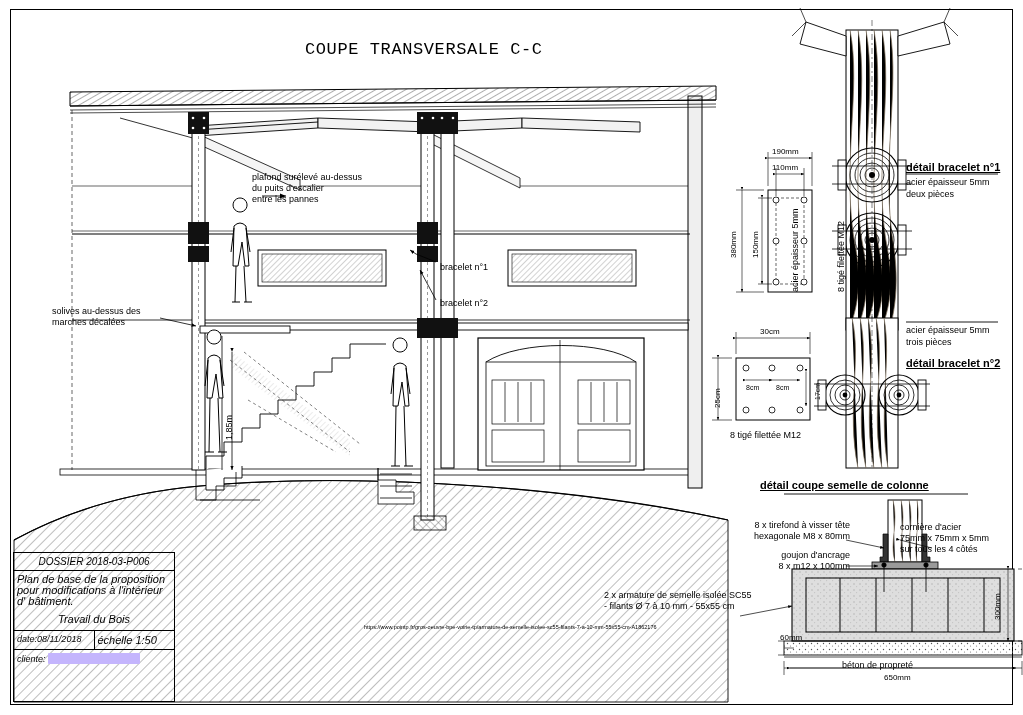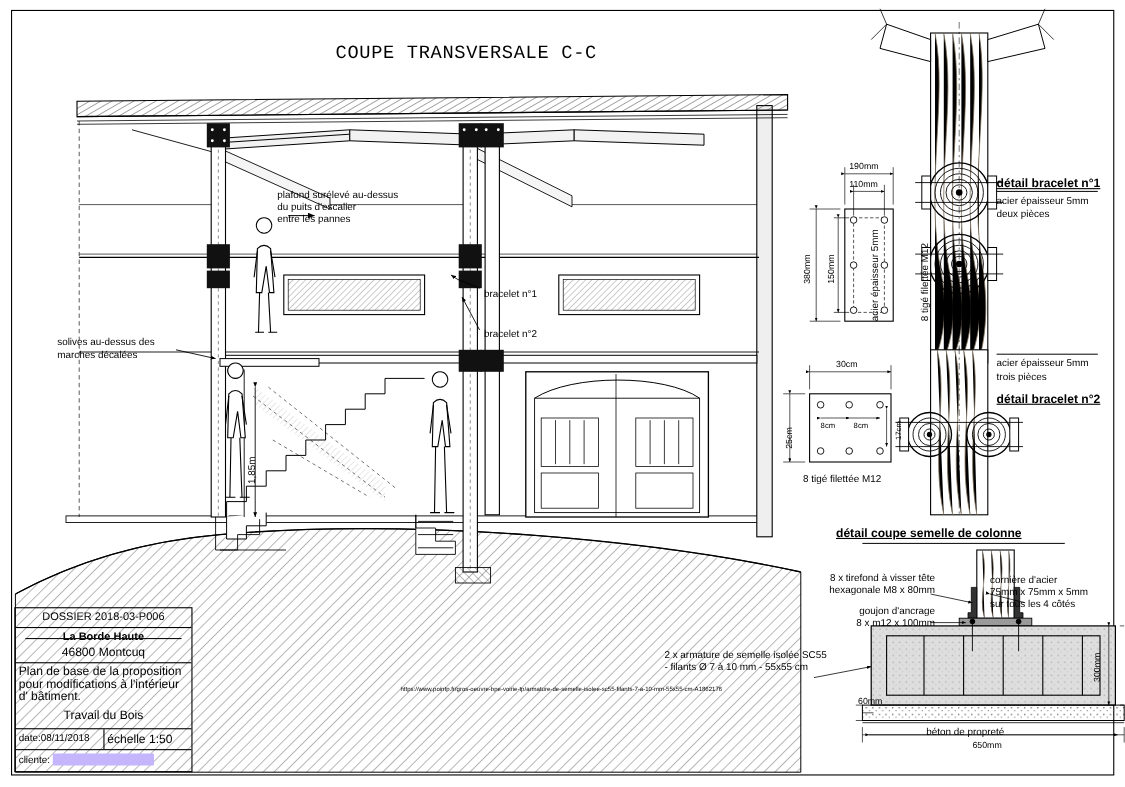--- a/index.html
+++ b/index.html
@@ -7,21 +7,21 @@
   #sheet{position:relative;width:1023px;height:715px;overflow:hidden;background:#fff;}
   .frame{position:absolute;left:10px;top:9px;width:1001px;height:694px;border:1.5px solid #000;}
   svg.layer{position:absolute;left:0;top:0;width:1023px;height:715px;overflow:visible;}
   .txt{position:absolute;font-family:"Liberation Sans",sans-serif;font-size:9px;line-height:11px;color:#000;white-space:pre;}
   .title{position:absolute;font-size:17px;letter-spacing:.6px;font-family:Liberation Mono, monospace;}
   .u{text-decoration:underline;}
   .b{font-weight:bold;}
   .c{text-align:center;}
   .r{text-align:right;}
   .cart{position:absolute;left:13px;top:552px;width:160px;height:148px;border:1px solid #000;}
-  .cart .row{border-bottom:1px solid #000;padding:2px 3px;font-size:9px;}
+  .cart .row{border-bottom:1px solid #000;padding:2px 3px;font-size:9px;font-style:italic;}
   .cart .row:last-child{border-bottom:none;}
   .redact{display:inline-block;background:#c4b5fd;color:transparent;border-radius:1px;}
   .strike{position:relative;}
   .strike:after{content:"";position:absolute;left:4%;right:4%;top:50%;border-top:1.6px solid #111;}
   .tiny{font-size:6px;}
   .dim{font-size:8px;}
 </style>
 </head>
 <body>
 
@@ -464,24 +464,20 @@
   <div class="txt" style="left:604px;top:590px;">2 x armature de semelle isolée SC55
 - filants Ø 7 à 10 mm - 55x55 cm</div>
   <div class="txt tiny" style="left:364px;top:622px;font-size:5.5px;">https://www.pointp.fr/gros-oeuvre-bpe-voirie-tp/armature-de-semelle-isolee-sc55-filants-7-a-10-mm-55x55-cm-A1862176</div>
   <div class="txt dim" style="left:992px;top:620px;transform:rotate(-90deg);transform-origin:0 0;">300mm</div>
   <div class="txt dim" style="left:748px;top:632px;margin-left:32px;">60mm</div>
   <div class="txt dim" style="left:884px;top:672px;">650mm</div>
   <div class="txt" style="left:842px;top:660px;">béton de propreté</div>
 
   <div class="cart">
     <div class="row c" style="font-size:10px;padding:3px;">DOSSIER 2018-03-P006</div>
-    <div class="row c" style="padding:3px;">
-      <div class="strike" style="font-weight:bold;font-size:10px;">La Borde Haute</div>
-      <div style="font-size:11px;margin-top:2px;">46800 Montcuq</div>
-    </div>
     <div class="row" style="white-space:pre-line;font-size:11px;line-height:11px;border-bottom:none;padding:3px;">Plan de base de la proposition
 pour modifications à l'intérieur
 d' bâtiment.</div>
     <div class="row c" style="font-size:11px;padding:3px 3px 5px;">Travail du Bois</div>
     <div class="row" style="display:flex;padding:0;">
       <div style="flex:1;padding:3px;border-right:1px solid #000;font-size:9px;">date:08/11/2018</div>
       <div style="flex:1;padding:3px;font-size:11px;">échelle 1:50</div>
     </div>
     <div class="row" style="padding:3px;display:flex;align-items:center;gap:2px;">
       <span style="font-size:9px;">cliente:</span>

